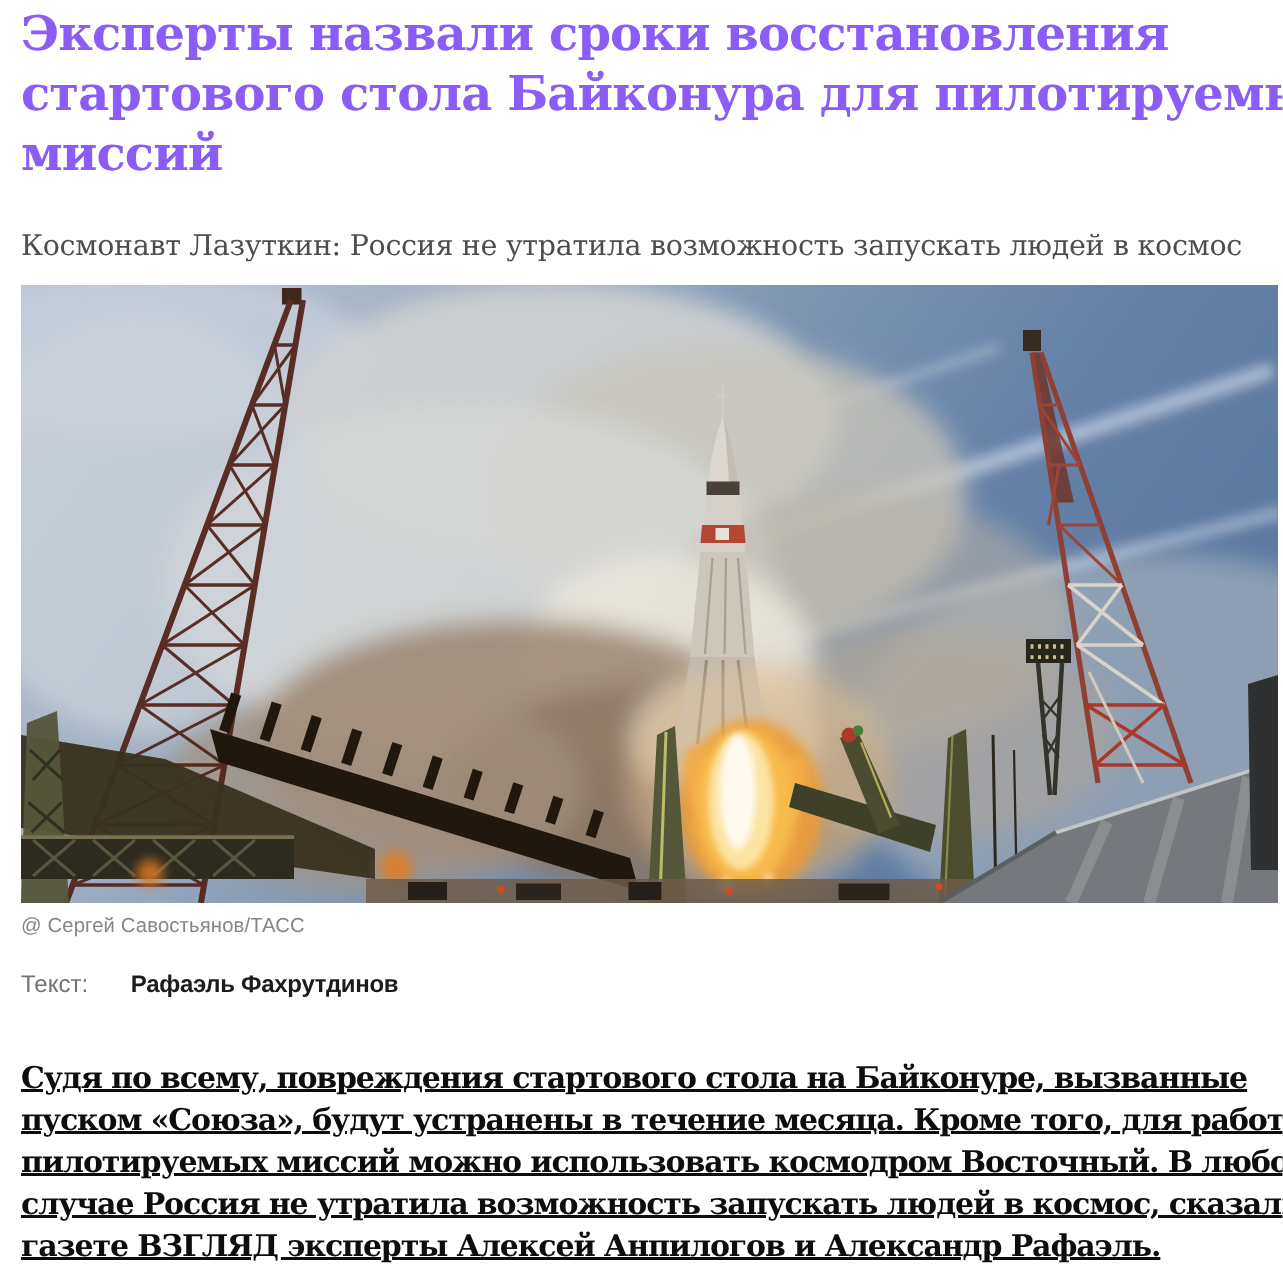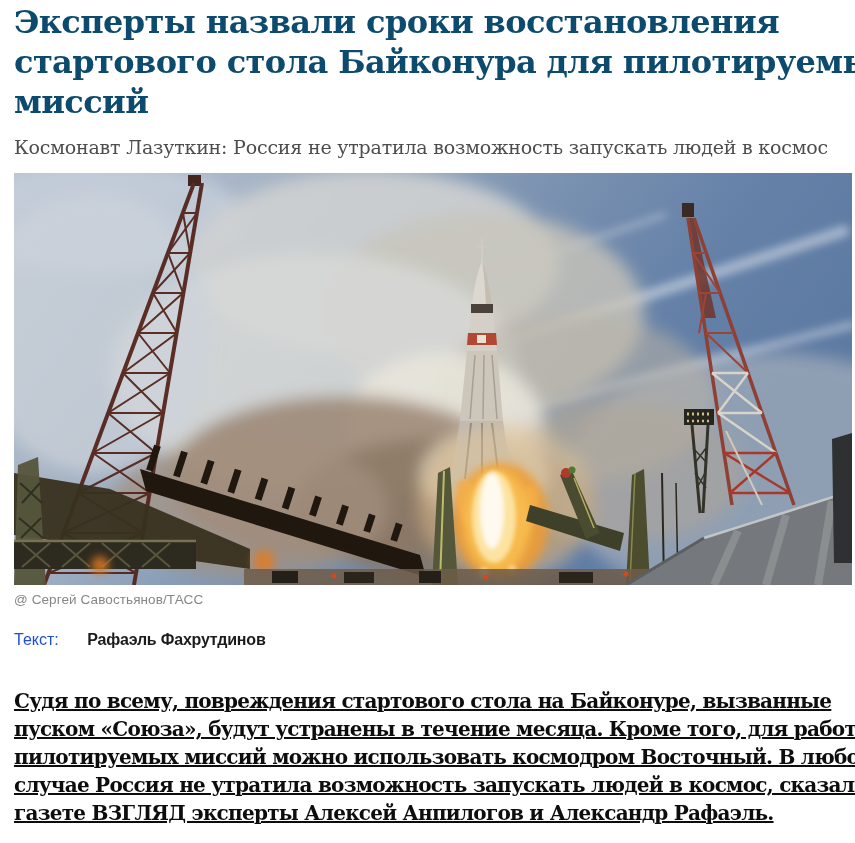--- a/index.html
+++ b/index.html
@@ -9,46 +9,46 @@
     font-family: "Liberation Sans", "DejaVu Sans", sans-serif;
   }
   .page { padding: 0 16px 0 14px; }
 
   .headline {
     font-family: "DejaVu Serif", "Liberation Serif", serif;
     font-weight: 700;
     font-size: 32px;
     line-height: 40px;
     letter-spacing: -0.6px;
-    color: #0c4a6e;
+    color: #8b5cf6;
     padding-top: 2px;
   }
   .headline .hl-line { white-space: nowrap; }
 
   .subtitle {
     font-family: "DejaVu Serif", "Liberation Serif", serif;
     font-size: 19px;
     line-height: 24px;
     letter-spacing: -0.2px;
     color: #4d4d4d;
-    margin-top: 13px;
+    margin-top: 30px;
   }
 
   figure.photo { margin-top: 14px; width: 838px; }
   figure.photo svg { display: block; width: 838px; height: 412px; }
 
   .credit {
     margin-top: 7px;
     font-size: 13.5px;
     color: #868686;
     letter-spacing: 0.1px;
   }
 
   .byline { margin-top: 24px; font-size: 16px; }
-  .byline .label { color: #1d4ed8; }
+  .byline .label { color: #737373; }
   .byline .author { color: #1c1c1c; font-weight: 700; letter-spacing: -0.2px; cursor: pointer; margin-left: 24px; }
 
   .lead {
     margin-top: 38px;
     font-family: "DejaVu Serif", "Liberation Serif", serif;
     font-weight: 700;
     font-size: 20px;
     line-height: 28px;
     letter-spacing: -0.75px;
     color: #0d0d0d;

